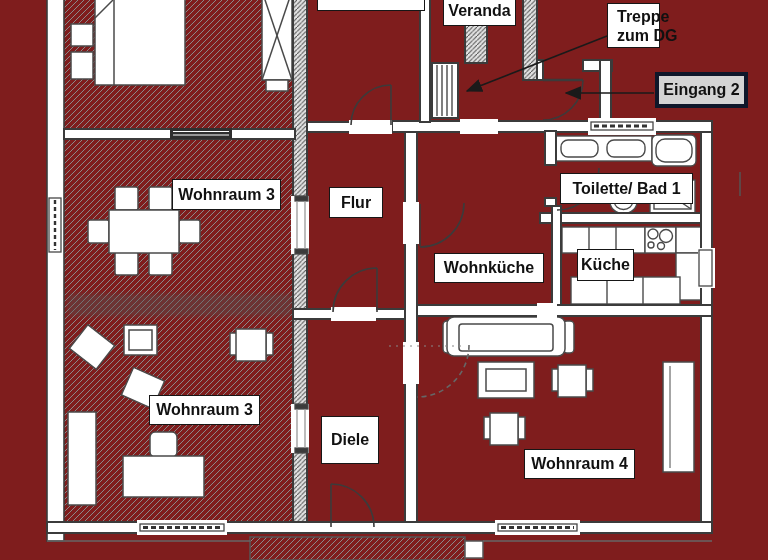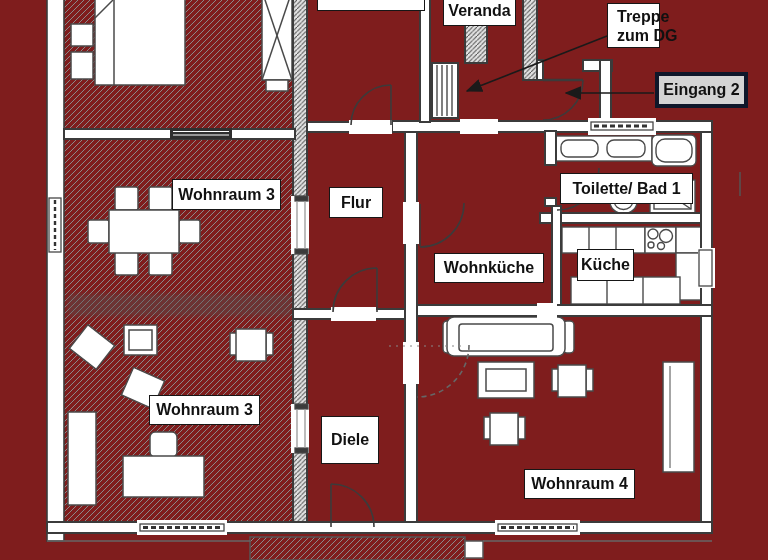--- a/index.html
+++ b/index.html
@@ -298,15 +298,15 @@
 <div class="lbl" style="left:434px;top:253px;width:110px;height:30px;">Wohnküche</div>
 
 <div class="lbl" style="left:329px;top:187px;width:54px;height:31px;text-align:center;">Flur</div>
 
 <div class="lbl" style="left:172px;top:179px;width:109px;height:31px;">Wohnraum 3</div>
 
 <div class="lbl" style="left:149px;top:395px;width:111px;height:30px;">Wohnraum 3</div>
 
 <div class="lbl" style="left:321px;top:416px;width:58px;height:48px;">Diele</div>
 
-<div class="lbl" style="left:524px;top:449px;width:111px;height:30px;margin-top:20px;">Wohnraum 4</div>
+<div class="lbl" style="left:524px;top:449px;width:111px;height:30px;">Wohnraum 4</div>
 
 </div>
 
 </body></html>

